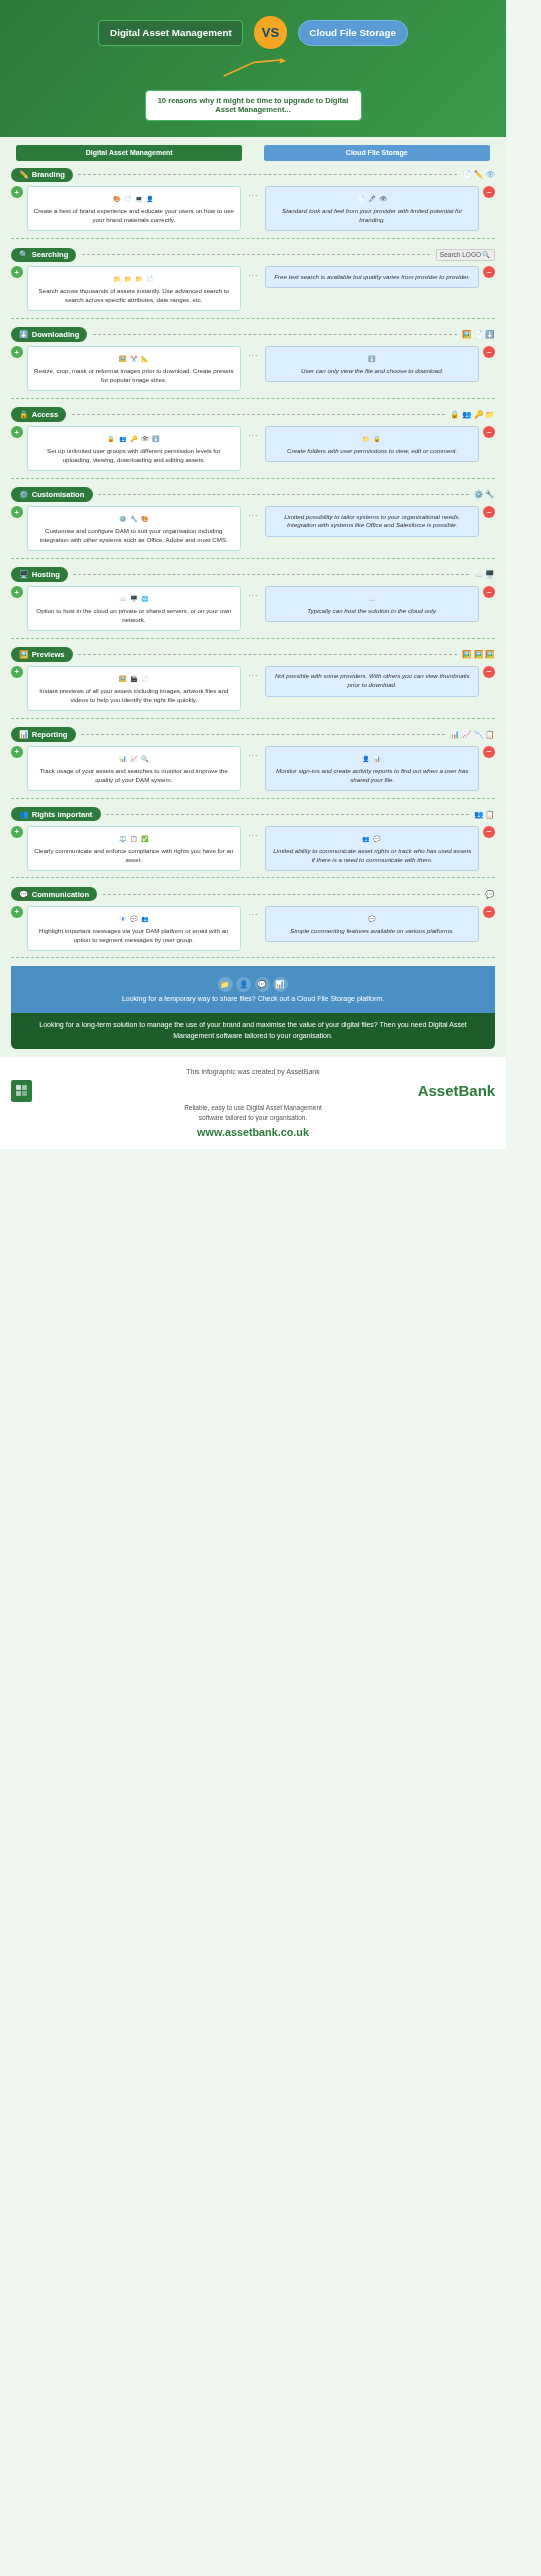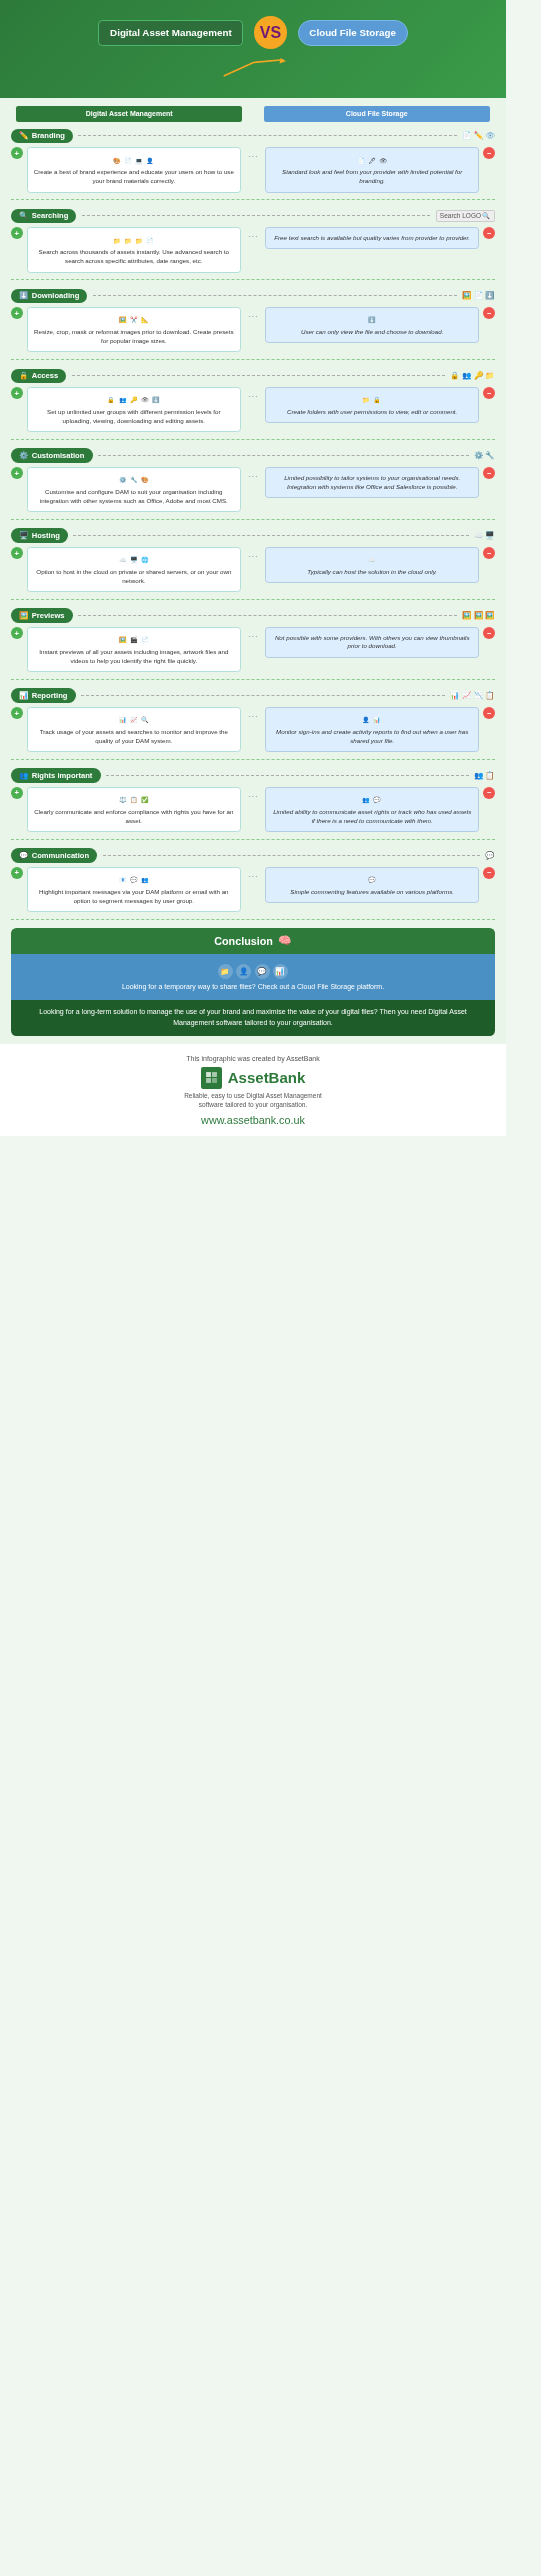--- a/index.html
+++ b/index.html
@@ -44,23 +44,23 @@
     }
 
     .header-vs-circle {
       width: 32.5px;
       height: 32.5px;
       border-radius: 50%;
       background: #f5a623;
       display: flex;
       align-items: center;
       justify-content: center;
-      font-size: 16px;
-      font-weight: bold;
-      color: #701a75;
+      font-size: 13px;
+      font-weight: bold;
+      color: #0c4a6e;
     }
 
     .header-box-cloud {
       background: #5b9bd5;
       border: 1.1px solid #7ab8e8;
       border-radius: 13.5px;
       padding: 6.5px 10.8px;
       color: white;
       font-size: 9.8px;
       font-weight: bold;
@@ -127,21 +127,21 @@
 
     .footer-credit {
       color: #555;
       font-size: 7px;
       margin-bottom: 5.4px;
     }
 
     .assetbank-logo {
       display: flex;
       align-items: center;
-      justify-content: center;
+      justify-content: space-between;
       gap: 5.4px;
       margin: 0 0;
     }
 
     .logo-icon {
       width: 21.7px;
       height: 21.7px;
       background: #2d7a3a;
       border-radius: 2.2px;
       display: flex;
@@ -159,21 +159,21 @@
 
     .footer-tagline {
       color: #555;
       font-size: 6.5px;
       margin: 2.7px 0;
     }
 
     .footer-url {
       color: #2d7a3a;
       font-size: 10.8px;
-      font-weight: normal;
+      font-weight: bold;
       margin-top: 5.4px;
     }
 
     .section-header {
       display: flex;
       align-items: center;
       padding: 4.3px 10.8px 2.2px;
       gap: 5.4px;
     }
 
@@ -358,20 +358,23 @@
       <div class="header-vs-circle">VS</div>
       <div class="header-box-cloud">Cloud File Storage</div>
     </div>
     <div class="header-arrow">
       
       <svg width="65" height="21.7" viewBox="0 0 120 40">
         <polyline points="5,35 60,10 115,5" stroke="#f5a623" stroke-width="3" fill="none"></polyline>
         <polygon points="110,2 120,8 108,12" fill="#f5a623"></polygon>
       </svg>
     </div>
+    <div class="subtitle-box">
+      <span>10 reasons why it might be time to upgrade to Digital Asset Management...</span>
+    </div>
   </div>
 
   <div class="column-headers">
     <div class="col-header-dam">Digital Asset Management</div>
     <div style="width:10.8px;"></div>
     <div class="col-header-cloud">Cloud File Storage</div>
   </div>
 
   <div>
     <div class="section-header">
@@ -762,24 +765,20 @@
       </div>
       <div class="badge-row">
         <div class="minus-badge">−</div>
       </div>
     </div>
   </div>
 
   <hr class="section-sep">
 
   <div class="conclusion-wrapper">
-    <div class="conc-header">
-      <span>Conclusion</span>
-      <span>🧠</span>
-    </div>
     <div class="conc-blue">
       <div class="icons-row">
         <span class="i-circle">📁</span>
         <span class="i-circle">👤</span>
         <span class="i-circle">💬</span>
         <span class="i-circle">📊</span>
       </div>
       <span>Looking for a temporary way to share files?
 Check out a Cloud File Storage platform.</span>
     </div>

